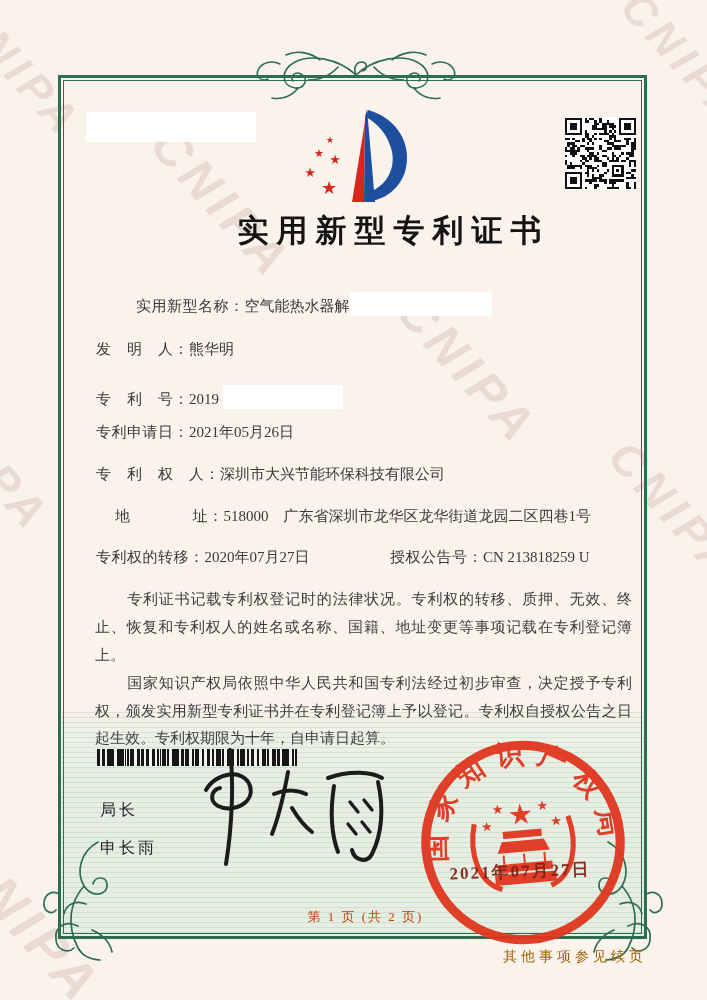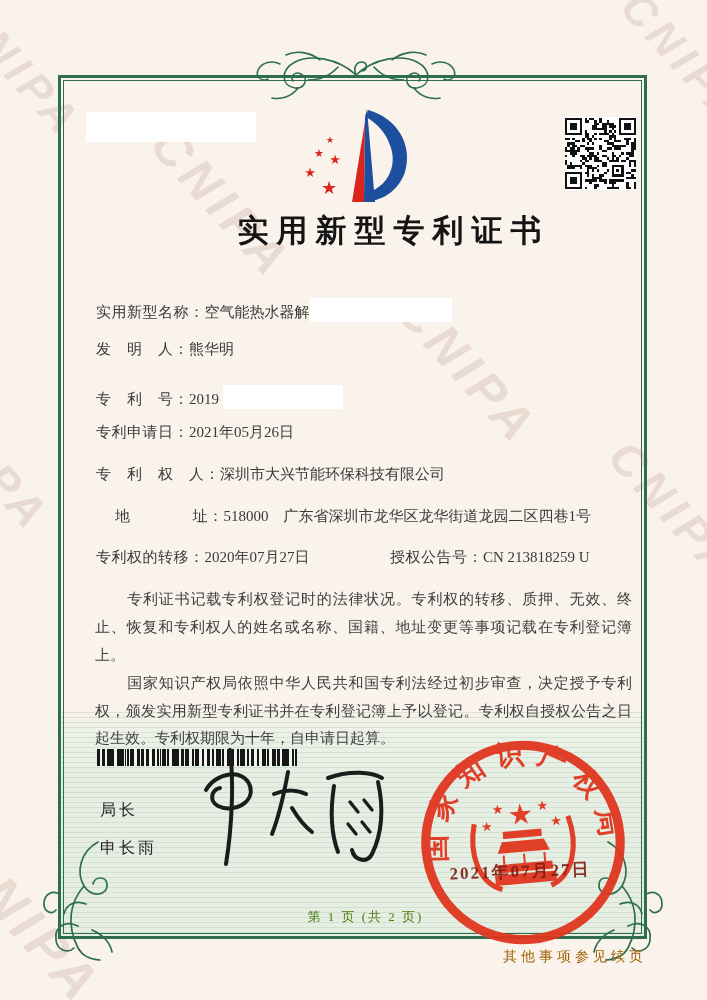--- a/index.html
+++ b/index.html
@@ -71,21 +71,21 @@
   .signer.name{top:838px;text-align:center;}
   .signature{position:absolute;left:182px;top:742px;width:210px;height:140px;z-index:3;}
   .seal{position:absolute;left:408px;top:730px;width:230px;height:225px;z-index:4;opacity:.95;transform:rotate(-5deg);}
   .seal-date{
     position:absolute;left:420px;top:860px;width:200px;z-index:5;text-align:center;
     font-size:17px;font-weight:bold;color:rgba(128,29,19,.92);letter-spacing:2px;
     transform:rotate(-2deg);white-space:nowrap;
   }
   .page-indicator{
     position:absolute;left:58px;top:908px;width:615px;z-index:3;text-align:center;
-    font-size:13px;color:#4d7c0f;letter-spacing:2px;
+    font-size:13px;color:#c2410c;letter-spacing:2px;
   }
   .continuation{
     position:absolute;left:58px;top:948px;width:589px;z-index:3;text-align:right;
     font-size:14px;color:#a16207;letter-spacing:4px;
   }
 </style>
 </head>
 <body>
 
 <div class="page">
@@ -423,21 +423,21 @@
         <rect x="20" y="28" width="1" height="1"></rect>
         <rect x="21" y="28" width="1" height="1"></rect>
         <rect x="25" y="28" width="1" height="1"></rect>
         <rect x="26" y="28" width="1" height="1"></rect>
         <rect x="28" y="28" width="1" height="1"></rect>
       </g>
   </svg>
 
   <div class="title">实用新型专利证书</div>
 
-  <div class="row" style="top:298px;">
+  <div class="row" style="top:292px;margin-left:40px;">
     <span class="lbl">实用新型名称：</span><span>空气能热水器解</span><span class="redact-inline" style="width:142px;height:24px;"></span>
   </div>
   <div class="row" style="top:340px;">
     <span class="lbl">发　明　人：</span><span>熊华明</span>
   </div>
   <div class="row" style="top:385px;">
     <span class="lbl">专　利　号：</span><span>2019</span><span class="redact-inline" style="width:120px;height:24px;margin-left:4px;"></span>
   </div>
   <div class="row" style="top:423px;">
     <span class="lbl">专利申请日：</span><span>2021年05月26日</span>

